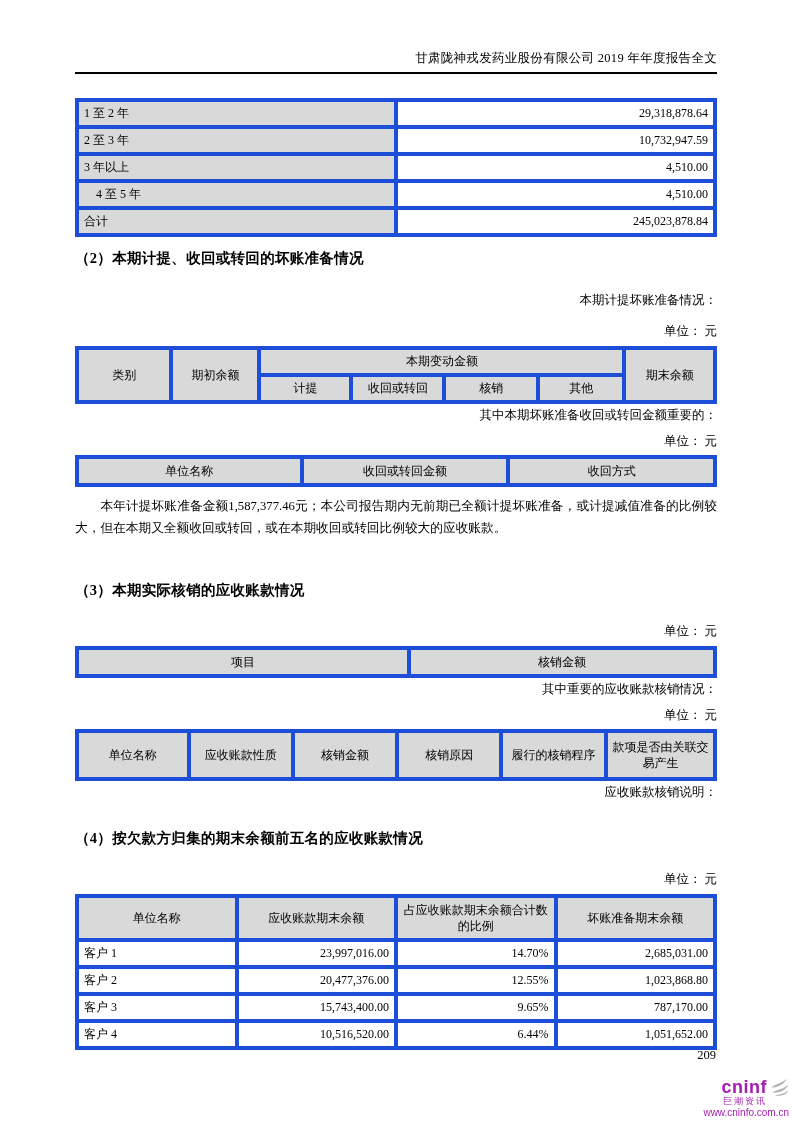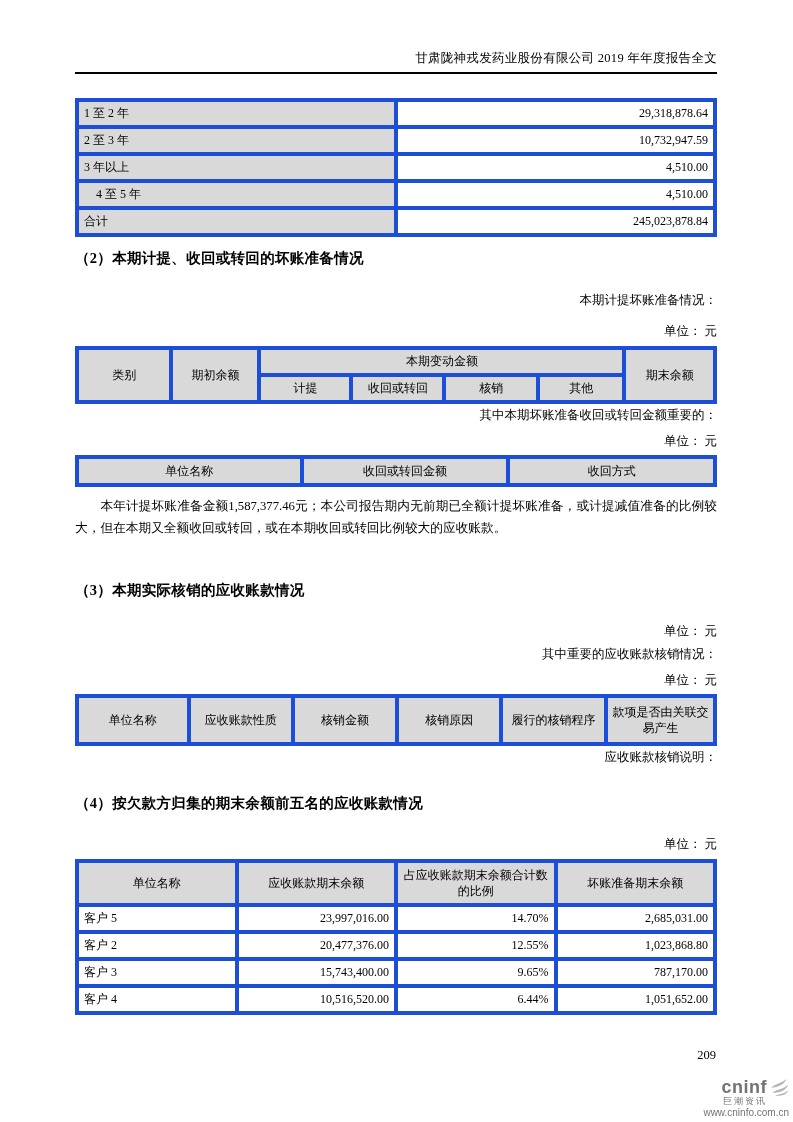--- a/index.html
+++ b/index.html
@@ -81,21 +81,21 @@
   .page-number {
     position:absolute;
     right:77px; top:1048px;
     font-size:12.5px;
     font-family:Liberation Serif, serif;
   }
   .cninfo-logo {
     position:absolute;
     right:4px; bottom:4px;
     text-align:right;
-    color:#737373;
+    color:#a21caf;
     font-family:"Liberation Sans","DejaVu Sans",sans-serif;
     line-height:1.05;
   }
   .cninfo-brand-row { display:flex; align-items:center; justify-content:flex-end; gap:2px; }
   .cninfo-brand { font-size:18px; font-weight:bold; letter-spacing:0.5px; }
   .cninfo-swirl { width:20px; height:20px; }
   .cninfo-cn { font-size:9px; letter-spacing:2px; margin-right:22px; }
   .cninfo-url { font-size:10px; margin-top:1px; }
 </style>
 </head>
@@ -181,20 +181,32 @@
           <th class="gray">收回方式</th>
         </tr>
       </tbody>
     </table>
 
     <div class="para mt-para">本年计提坏账准备金额1,587,377.46元；本公司报告期内无前期已全额计提坏账准备，或计提减值准备的比例较大，但在本期又全额收回或转回，或在本期收回或转回比例较大的应收账款。</div>
 
     <div class="section-title mt-s3">（3）本期实际核销的应收账款情况</div>
     <div class="unit mt-unitC">单位： 元</div>
 
+    <table class="t-hdr1">
+      <colgroup>
+          <col style="width:52%">
+          <col style="width:48%">
+        </colgroup>
+      <tbody>
+        <tr>
+          <th class="gray">项目</th>
+          <th class="gray">核销金额</th>
+        </tr>
+      </tbody>
+    </table>
 
     <div class="body-text mt-note">其中重要的应收账款核销情况：</div>
     <div class="unit mt-unitB">单位： 元</div>
 
     <table class="t5">
       <colgroup>
         <col style="width:17.5%">
           <col style="width:16.3%">
           <col style="width:16.4%">
         <col style="width:16.3%">
@@ -226,21 +238,21 @@
           <col style="width:25%">
         </colgroup>
       <tbody>
         <tr>
           <th class="gray">单位名称</th>
           <th class="gray">应收账款期末余额</th>
           <th class="gray">占应收账款期末余额合计数的比例</th>
           <th class="gray">坏账准备期末余额</th>
         </tr>
         <tr>
-          <td class="cell-label">客户 5</td>
+          <td class="cell-label">客户 1</td>
           <td class="cell-num">23,997,016.00</td>
           <td class="cell-num">14.70%</td>
           <td class="cell-num">2,685,031.00</td>
         </tr>
         <tr>
           <td class="cell-label">客户 2</td>
           <td class="cell-num">20,477,376.00</td>
           <td class="cell-num">12.55%</td>
           <td class="cell-num">1,023,868.80</td>
         </tr>

